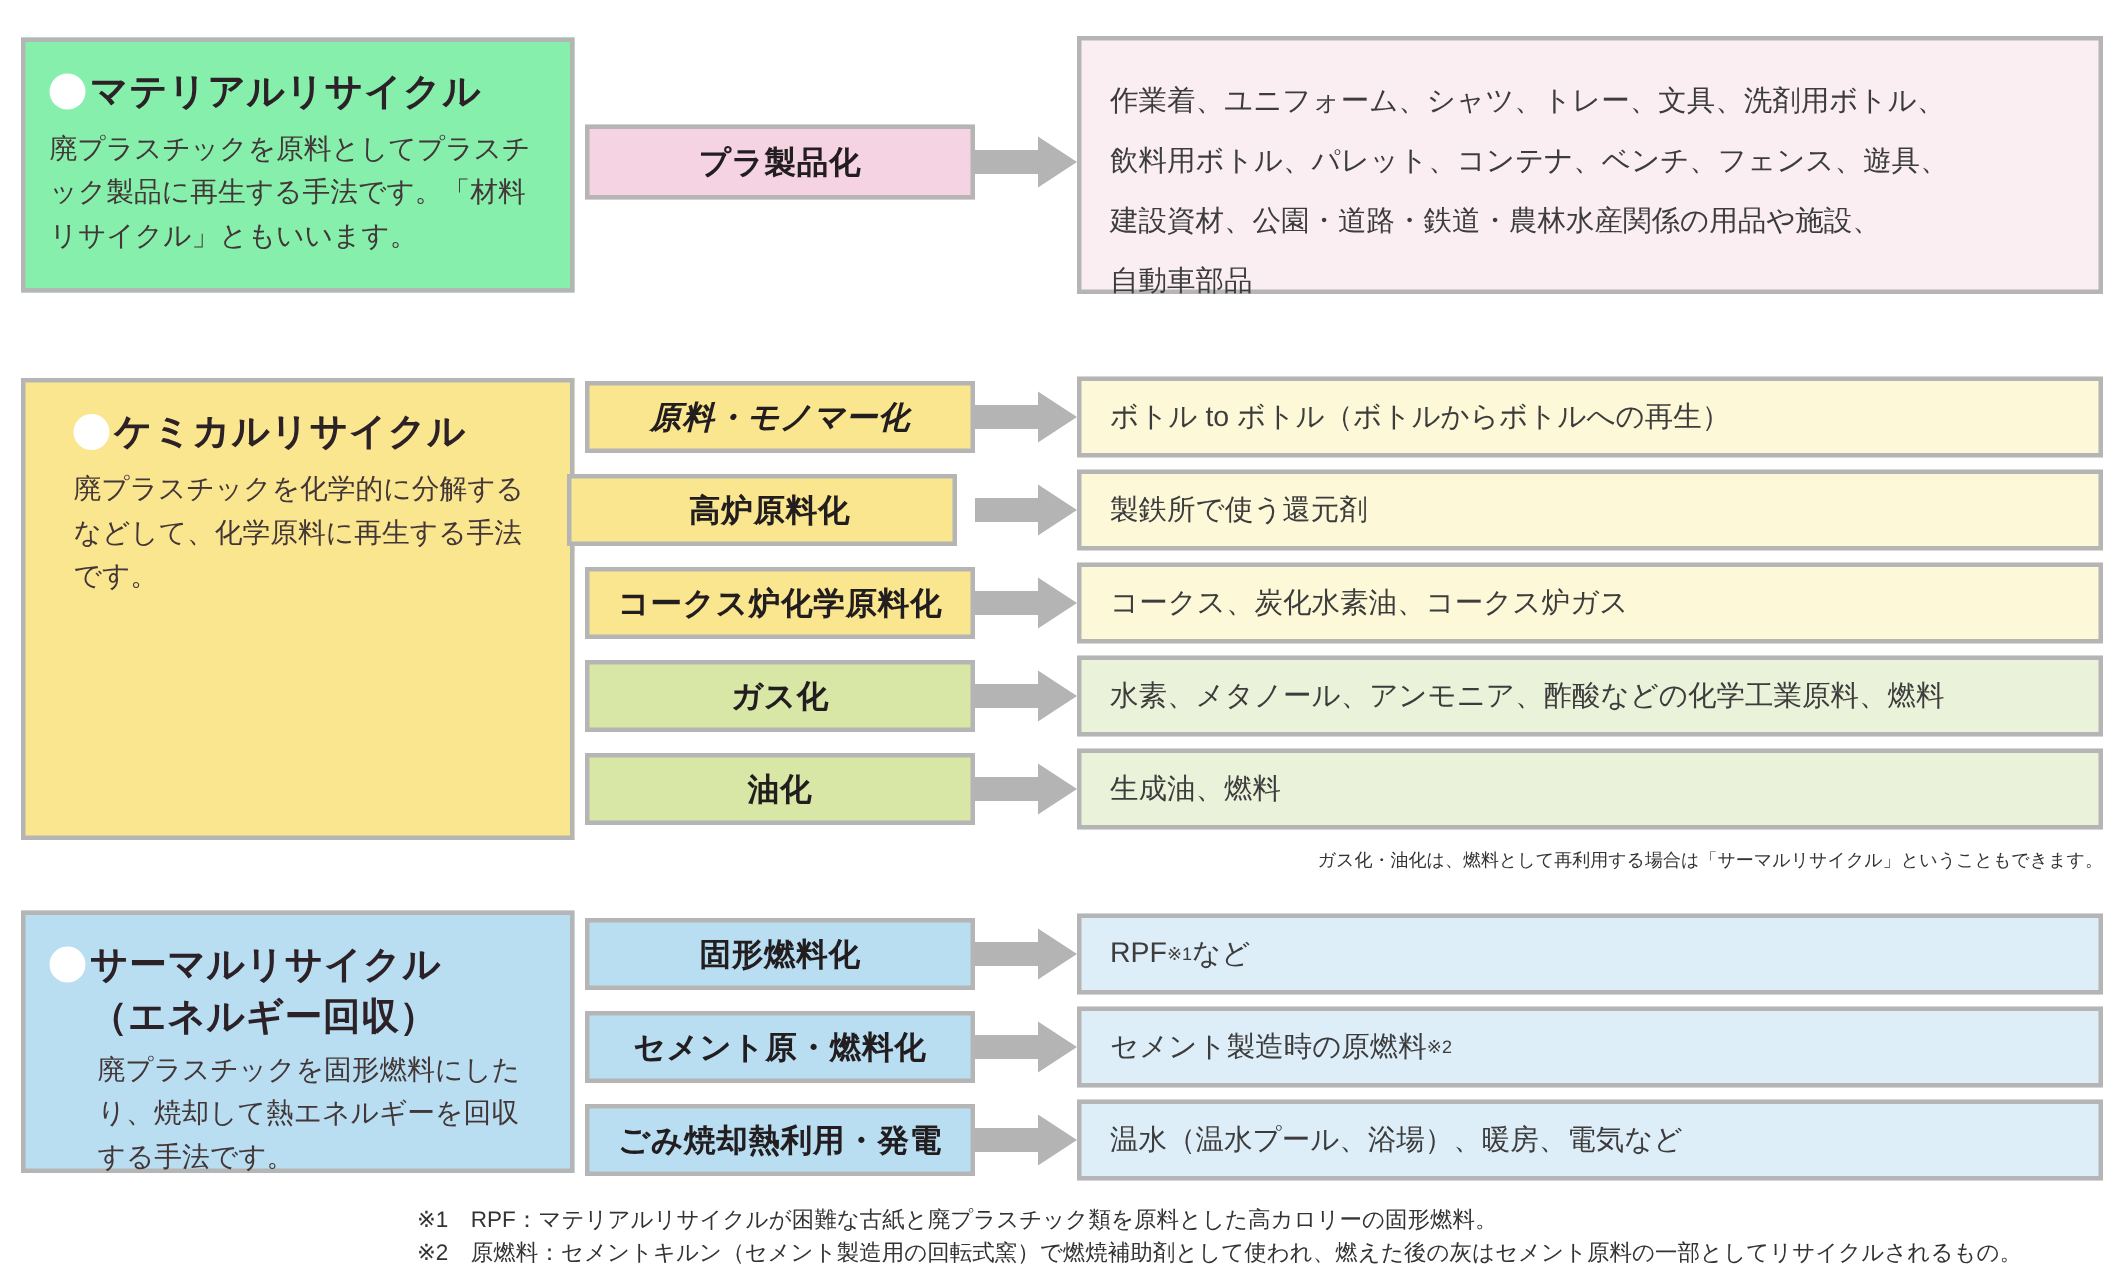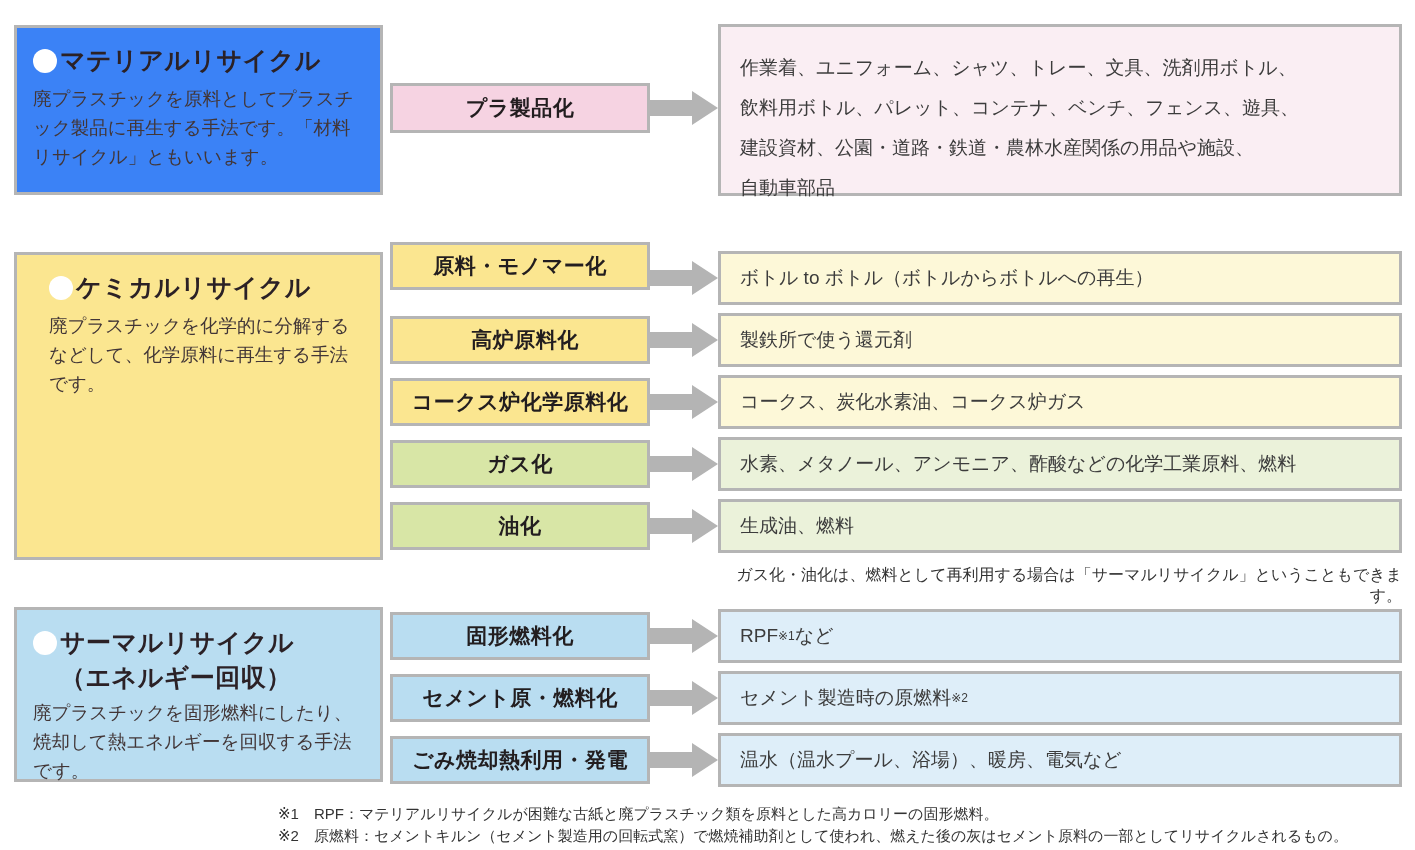--- a/index.html
+++ b/index.html
@@ -2,21 +2,21 @@
 <html><head>
 <meta charset="utf-8">
 <style>
   html,body { margin:0; padding:0; background:#ffffff; }
   body { font-family:"Liberation Sans","DejaVu Sans",sans-serif; }
   .canvas { position:relative; width:1415px; height:850px; background:#ffffff; overflow:hidden; }
 
   .box { position:absolute; box-sizing:border-box; border:3px solid #b5b5b5; }
 
   
-  .pink       { background:#3b82f6; }
+  .pink       { background:#86efac; }
   .pink-mid   { background:#f6d3e2; }
   .pink-light { background:#faeef3; }
   .yellow     { background:#fbe690; }
   .yellow-light { background:#fdf8d8; }
   .green      { background:#d8e6a6; }
   .green-light { background:#ebf2da; }
   .blue       { background:#b9ddf1; }
   .blue-light { background:#deeef9; }
 
   .left-panel { padding:16px 16px 10px 16px; }
@@ -28,21 +28,21 @@
   .method { display:flex; align-items:center; justify-content:center; font-size:21px; font-weight:bold; color:#221d1f; letter-spacing:0.5px; }
   .result { display:flex; align-items:center; padding:0 19px; font-size:19px; color:#3c3c3c; }
   .result-multi { padding:21px 19px; font-size:19px; line-height:40px; color:#3c3c3c; }
   .result sup { font-size:12px; line-height:0; }
 
   .arrow { position:absolute; width:68px; height:34px; }
   .arrow .shaft { position:absolute; left:0; top:9px; width:42px; height:16px; background:#b4b4b4; }
   .arrow .head { position:absolute; left:42px; top:0; width:0; height:0;
                  border-left:26px solid #b4b4b4; border-top:17px solid transparent; border-bottom:17px solid transparent; }
 
-  .note { position:absolute; left:718px; width:684px; top:565px; text-align:right; font-size:16px; color:#333333; }
+  .note { position:absolute; left:718px; width:684px; top:565px; text-align:right; font-size:12px; color:#333333; }
   .footnotes { position:absolute; left:278px; top:803px; font-size:15px; color:#333333; }
   .footnote { line-height:22px; }
 </style>
 </head>
 <body>
 
 <div class="canvas">
 
   <div class="box pink left-panel" style="left:14px; top:25px; width:369px; height:170px;">
     <div class="sec-title">
@@ -67,32 +67,32 @@
   </div>
 
   <div class="box yellow left-panel" style="left:14px; top:252px; width:369px; height:308px;padding-left:32px;">
     <div class="sec-title">
       <span class="bullet"></span>
       <span>ケミカルリサイクル</span>
     </div>
     <div class="sec-desc">廃プラスチックを化学的に分解するなどして、化学原料に再生する手法です。</div>
   </div>
 
-  <div class="box yellow method" style="left:390px; top:242px; width:260px; height:48px;">
+  <div class="box yellow method" style="left:390px; top:254px; width:260px; height:48px;font-style:italic;">
     <span>原料・モノマー化</span>
   </div>
   <div class="arrow" style="left:650px; top:261px;">
     <span class="shaft"></span>
     <span class="head"></span>
   </div>
   <div class="box yellow-light result" style="left:718px; top:251px; width:684px; height:54px;">
     <span>ボトル to ボトル（ボトルからボトルへの再生）</span>
   </div>
 
-  <div class="box yellow method" style="left:390px; top:316px; width:260px; height:48px;padding-left:10px;">
+  <div class="box yellow method" style="left:378px; top:316px; width:260px; height:48px;padding-left:10px;">
     <span>高炉原料化</span>
   </div>
   <div class="arrow" style="left:650px; top:323px;">
     <span class="shaft"></span>
     <span class="head"></span>
   </div>
   <div class="box yellow-light result" style="left:718px; top:313px; width:684px; height:54px;">
     <span>製鉄所で使う還元剤</span>
   </div>
 
@@ -130,21 +130,21 @@
   </div>
 
   <div class="note">ガス化・油化は、燃料として再利用する場合は「サーマルリサイクル」ということもできます。</div>
 
   <div class="box blue left-panel" style="left:14px; top:607px; width:369px; height:175px;">
     <div class="sec-title">
       <span class="bullet"></span>
       <span>サーマルリサイクル</span>
     </div>
     <div class="sec-sub">（エネルギー回収）</div>
-    <div class="sec-desc" style="margin-top:4px;">廃プラスチックを固形燃料にしたり、焼却して熱エネルギーを回収する手法です。</div>
+    <div class="sec-desc" style="margin-top:4px;margin-left:32px;">廃プラスチックを固形燃料にしたり、焼却して熱エネルギーを回収する手法です。</div>
   </div>
 
   <div class="box blue method" style="left:390px; top:612px; width:260px; height:48px;">
     <span>固形燃料化</span>
   </div>
   <div class="arrow" style="left:650px; top:619px;">
     <span class="shaft"></span>
     <span class="head"></span>
   </div>
   <div class="box blue-light result" style="left:718px; top:609px; width:684px; height:54px;">

